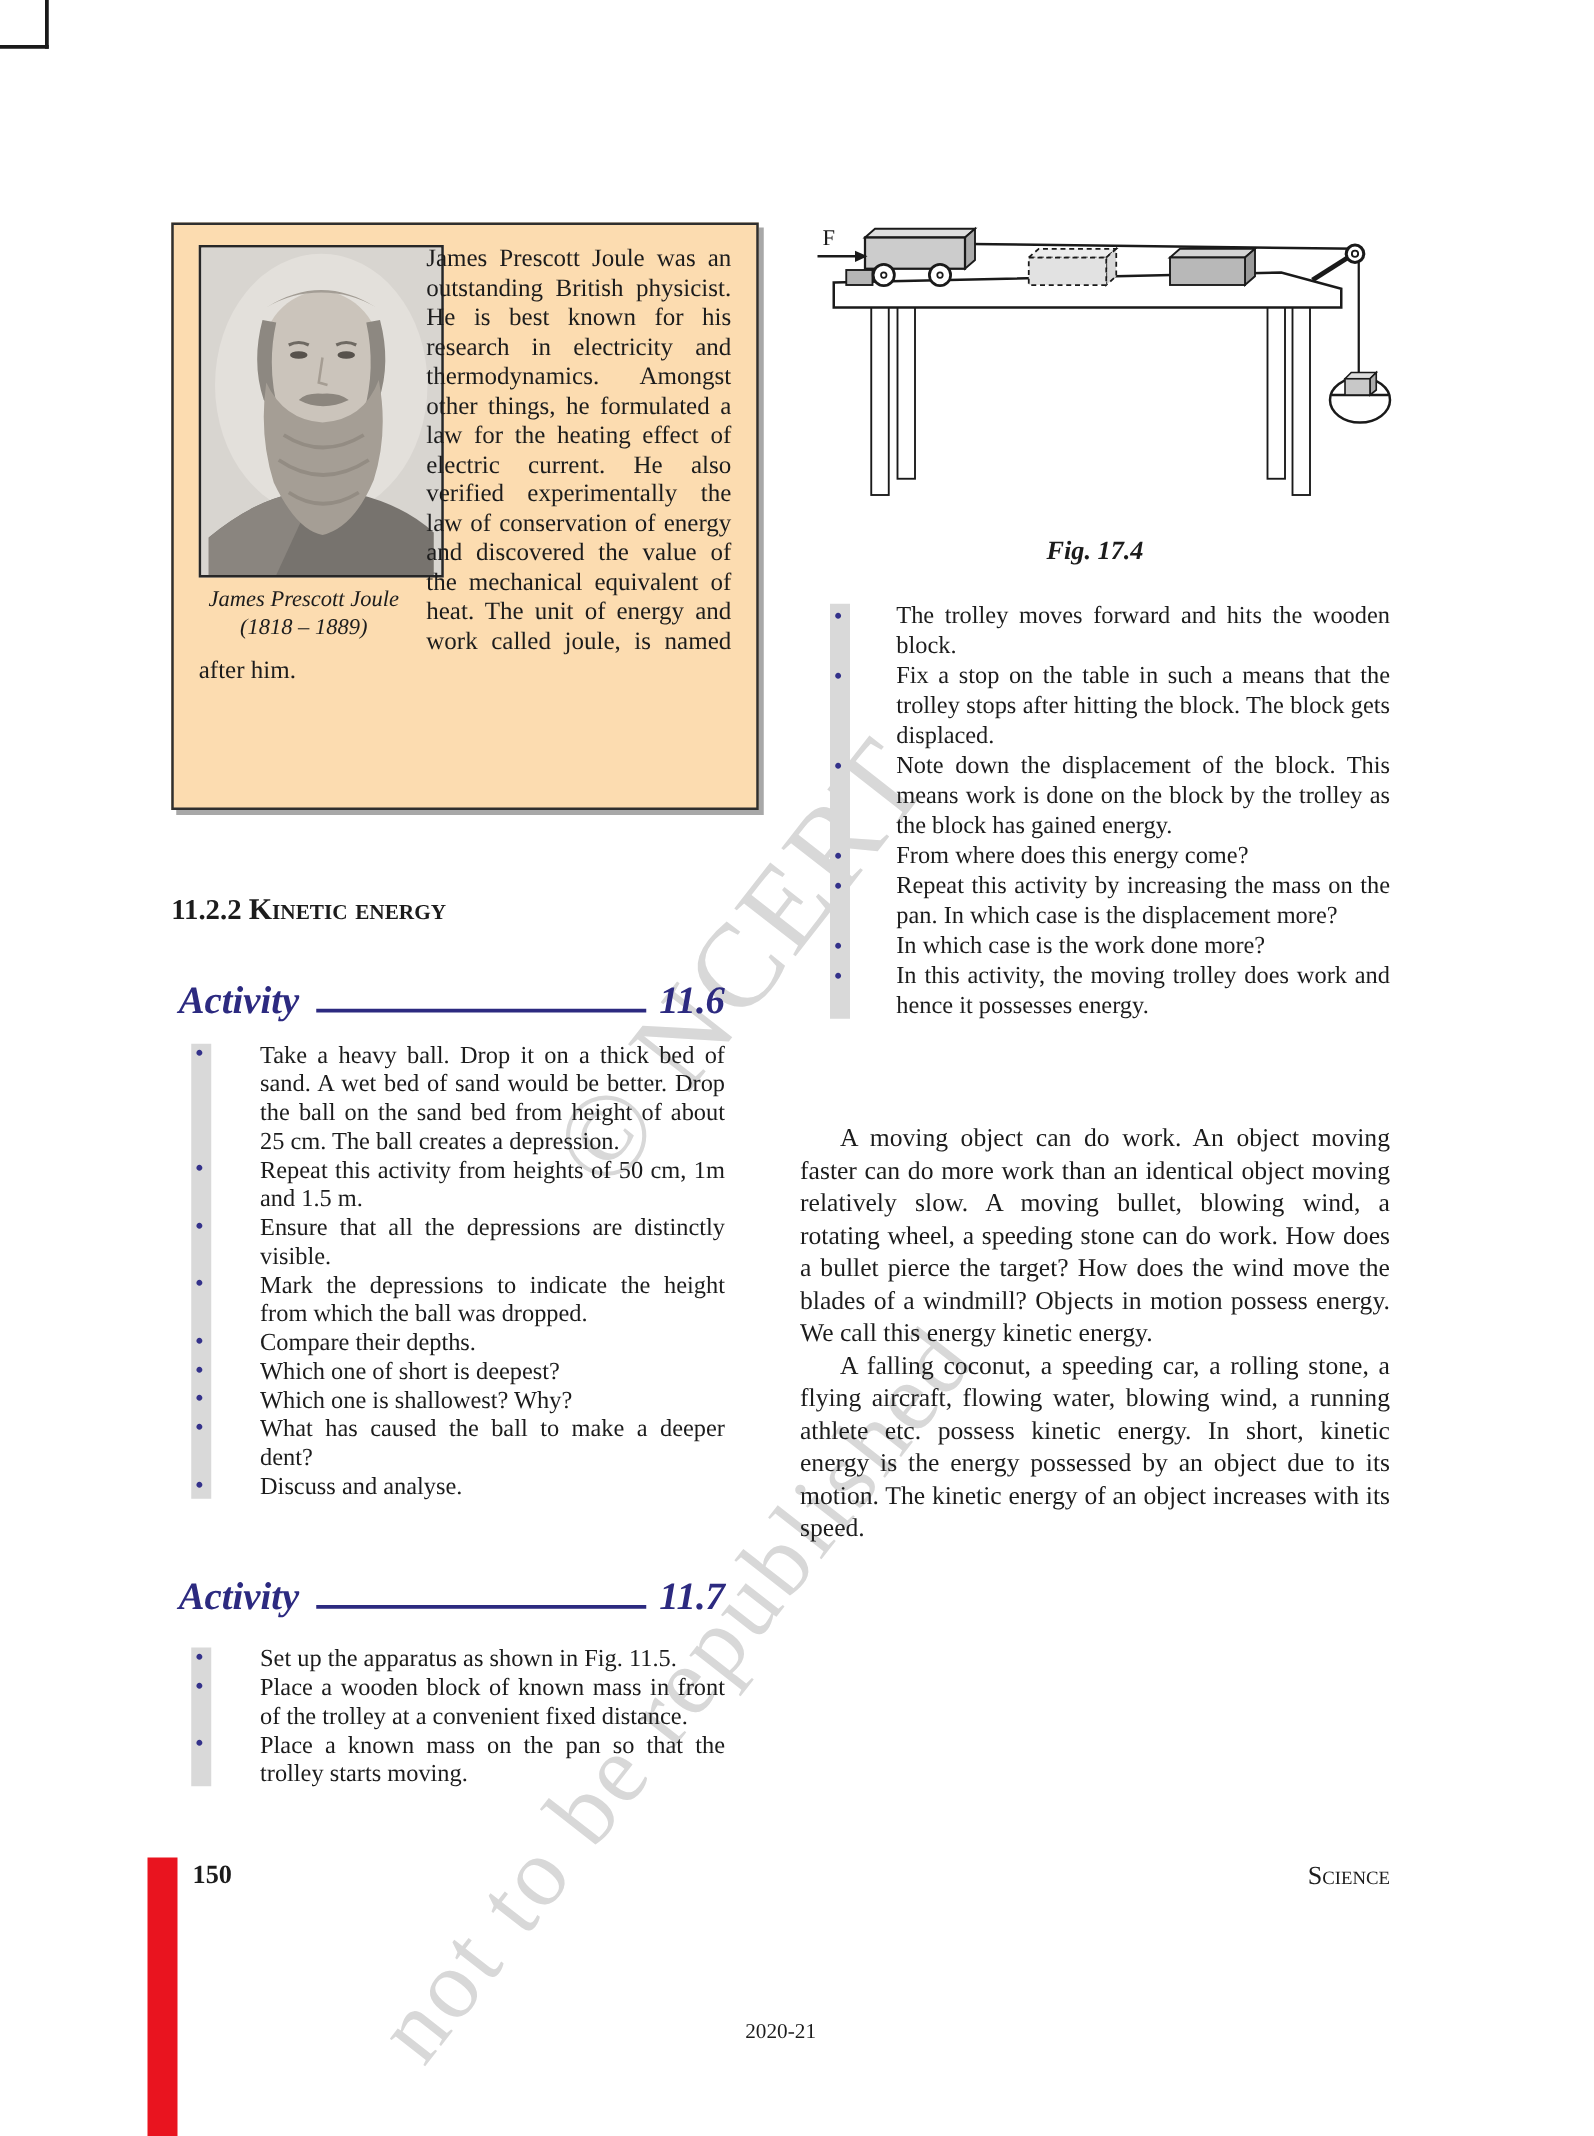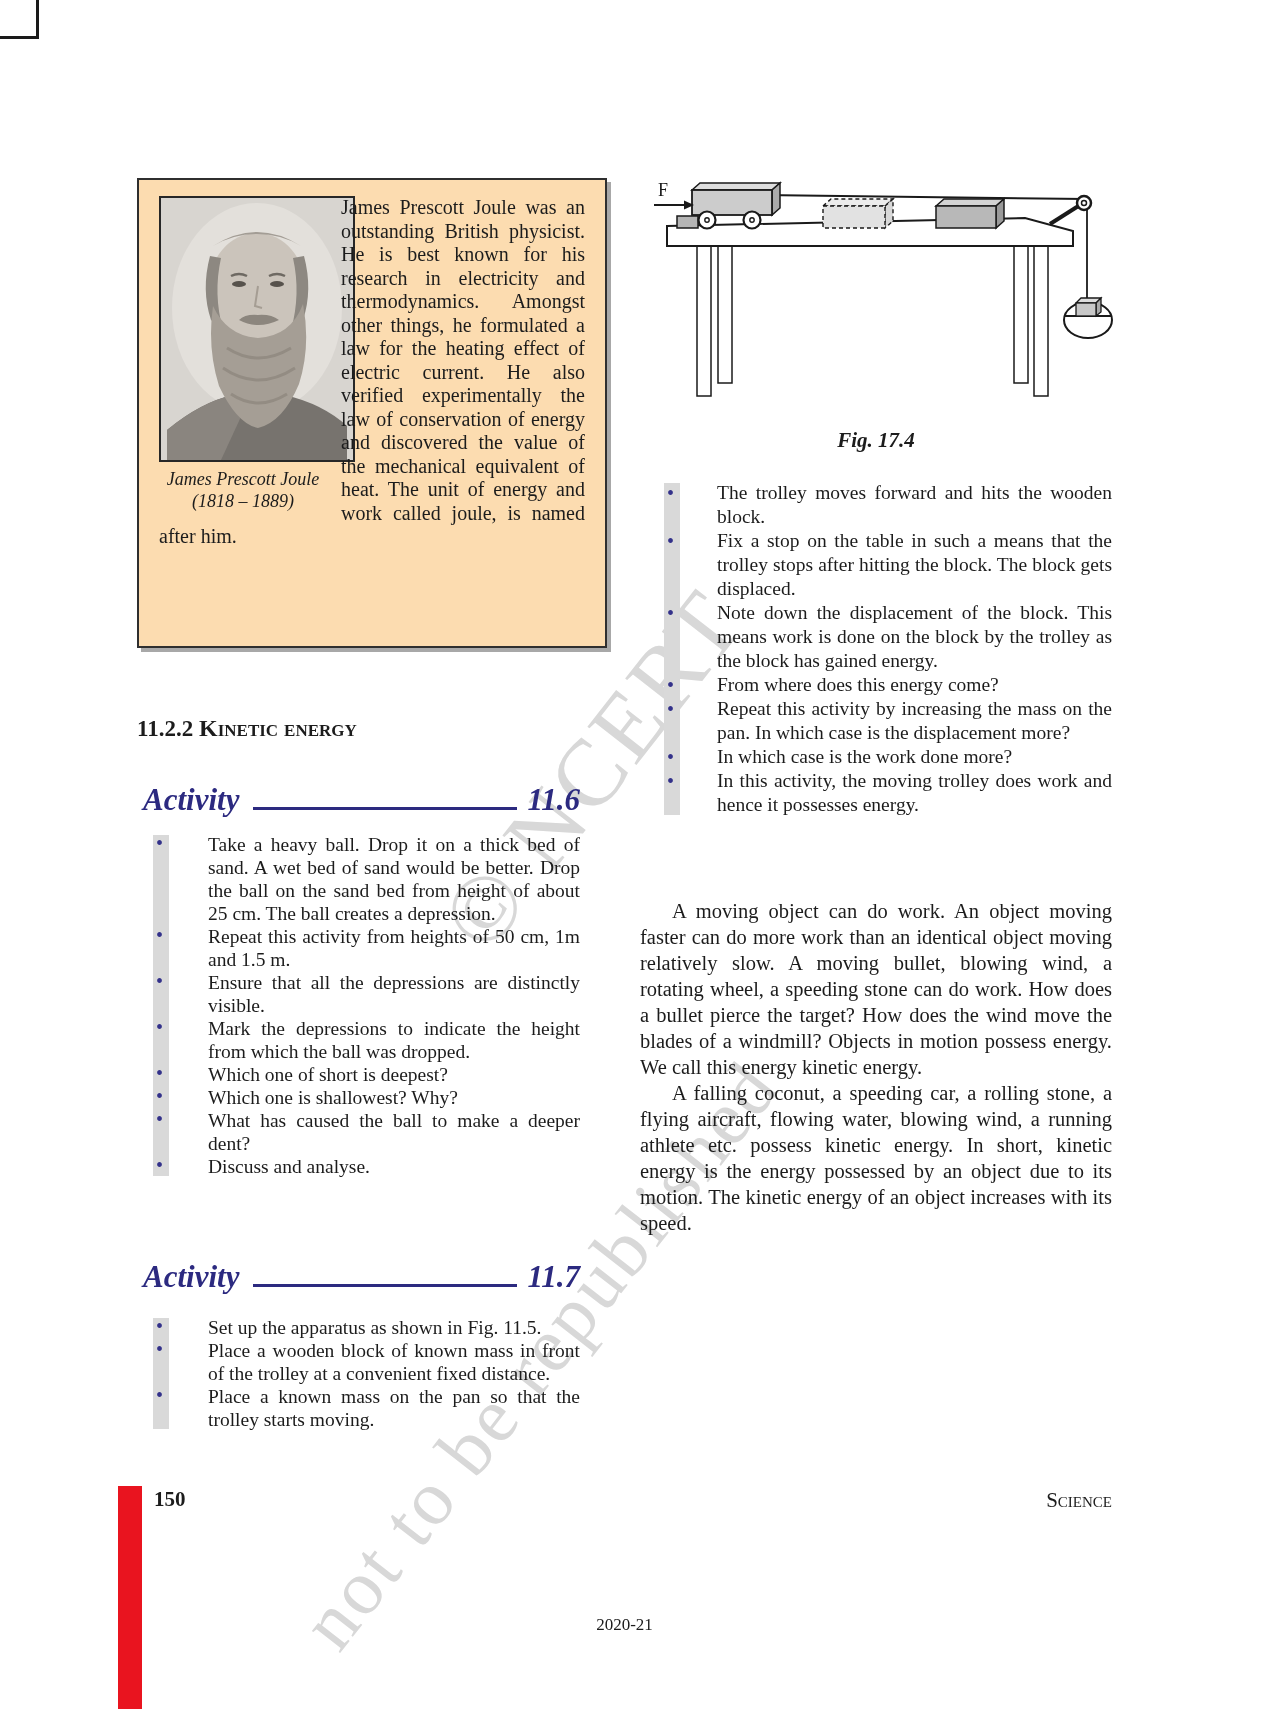--- a/index.html
+++ b/index.html
@@ -170,20 +170,21 @@
     <span class="activity-rule"></span>
     <span class="an">11.6</span>
   </div>
 
   <div class="abs blist left-list list6">
     <span class="strip"></span>
     <div class="bitem">Take a heavy ball.  Drop it on a thick bed of sand. A wet bed of sand would be better. Drop the ball on the sand bed from height of about 25 cm.  The ball creates a depression.</div>
     <div class="bitem">Repeat this activity from heights of 50 cm, 1m and 1.5 m.</div>
     <div class="bitem">Ensure that all the depressions are distinctly visible.</div>
     <div class="bitem">Mark the depressions to indicate the height from which the ball was dropped.</div>
+    <div class="bitem">Compare their depths.</div>
     <div class="bitem">Which one of short is deepest?</div>
     <div class="bitem">Which one is shallowest?  Why?</div>
     <div class="bitem">What has caused the ball to make a deeper dent?</div>
     <div class="bitem">Discuss and analyse.</div>
   </div>
 
   <div class="abs activity-head ah7">
     <span class="aw">Activity</span>
     <span class="activity-rule"></span>
     <span class="an">11.7</span>

